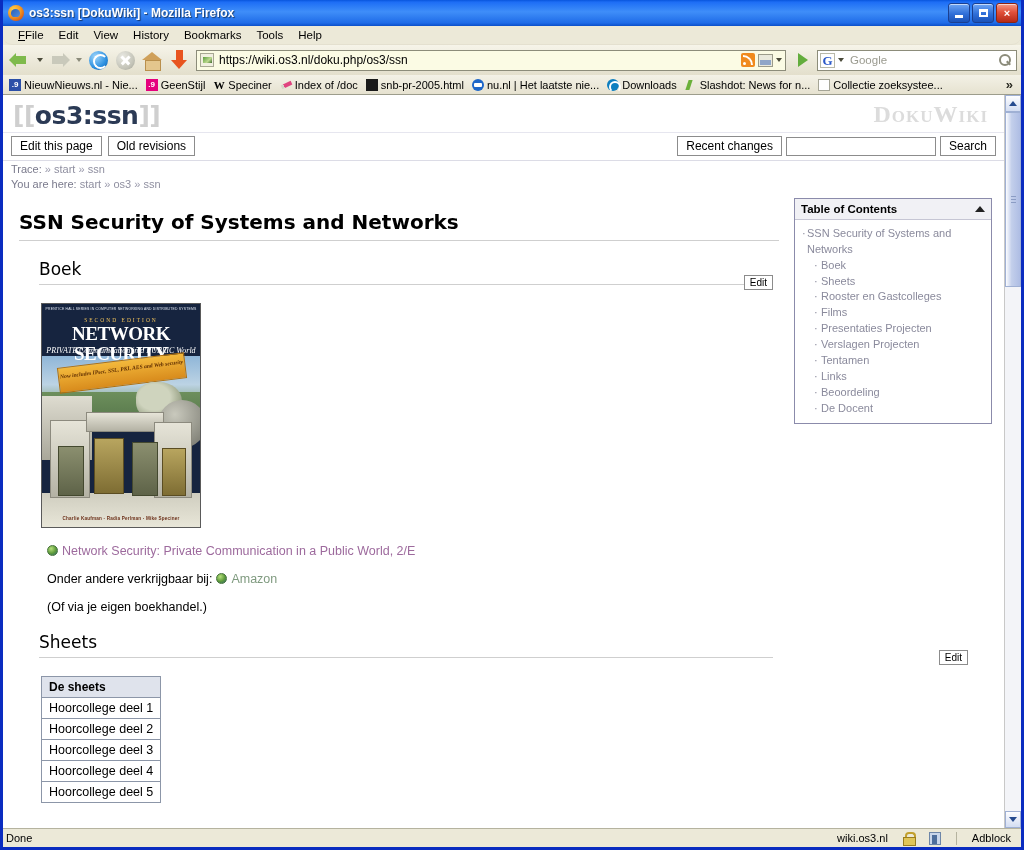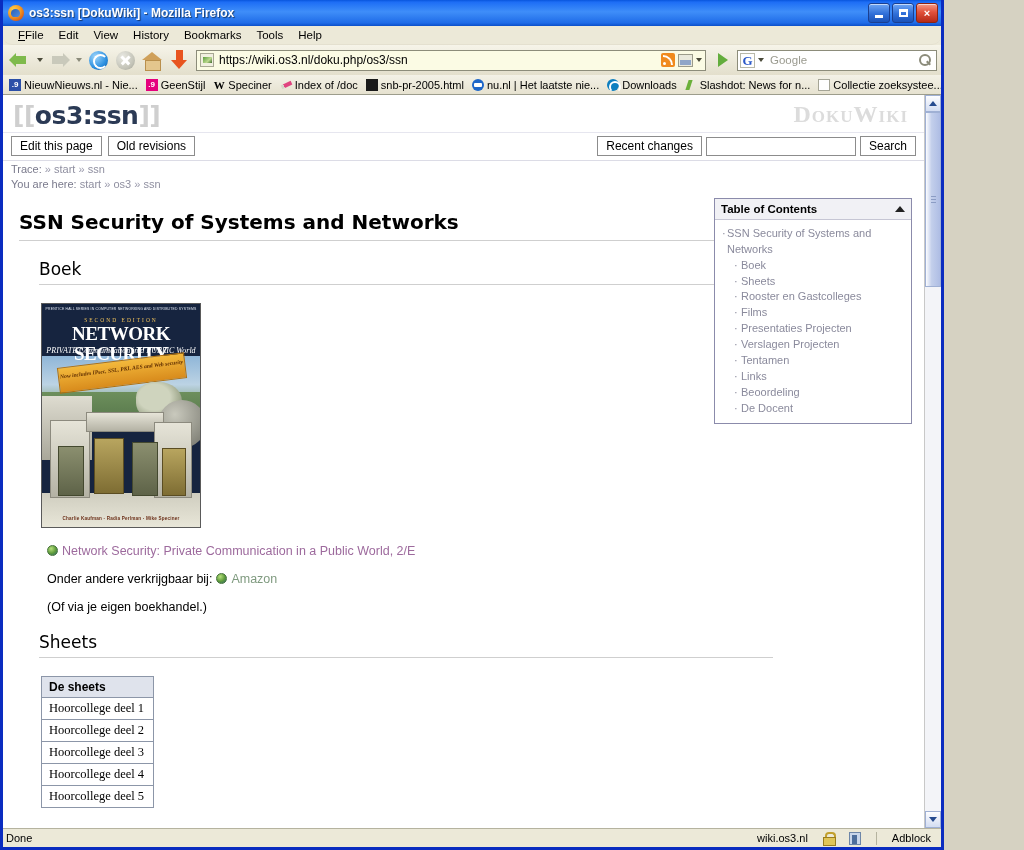--- a/index.html
+++ b/index.html
@@ -6,21 +6,21 @@
   html, body { margin:0; padding:0; }
   body {
     width:1024px; height:850px; overflow:hidden;
     font-family:"Liberation Sans", sans-serif;
     font-size:12px;
     background:#d6d2c2;
   }
 
   
   #window {
-    width:944px; height:850px;
+    width:1024px; height:850px;
     display:flex; flex-direction:column;
     background:#ece9d8;
     border-left:3px solid #0a2cc0;
     border-right:3px solid #0a2cc0;
     border-bottom:3px solid #0a2cc0;
   }
 
   
   #titlebar {
     height:26px; flex:0 0 26px;
@@ -315,21 +315,21 @@
 
   
   #sheettbl{margin:18px 0 0 28px;border-collapse:collapse;}
   #sheettbl th{
     background:#dfe3ec;border:1px solid #8c96a8;
     text-align:left;font-size:12px;font-weight:bold;padding:3px 7px;color:#000;
     min-width:112px;
   }
   #sheettbl td{
     background:#fff;border:1px solid #8c96a8;
-    font-size:12.5px;padding:3px 7px;color:#000;white-space:nowrap;font-family:Liberation Serif, serif;
+    font-size:12.5px;padding:3px 7px;color:#000;white-space:nowrap;
   }
 
   
   #statusbar{
     height:19px;flex:0 0 19px;background:#ece9d8;
     border-top:1px solid #b5b39f;
     display:flex;align-items:center;font-size:11px;color:#000;
   }
   #stleft{padding-left:3px;}
   #stright{margin-left:auto;display:flex;align-items:flex-start;gap:15px;padding-right:10px;}

